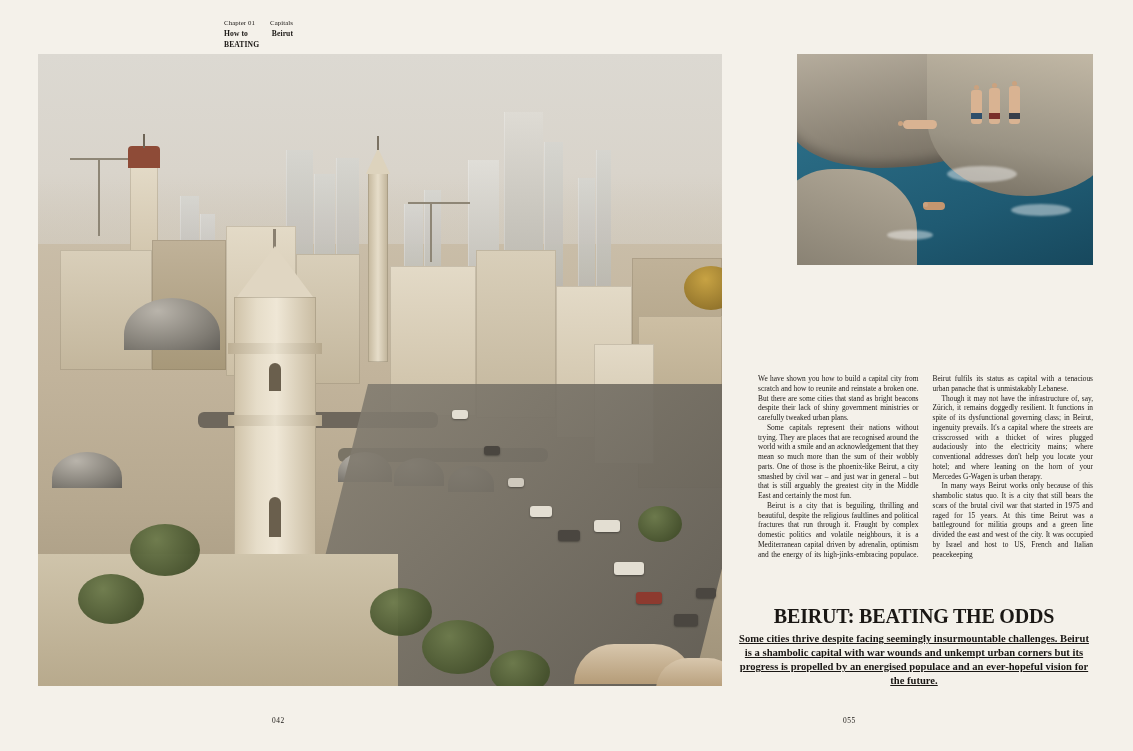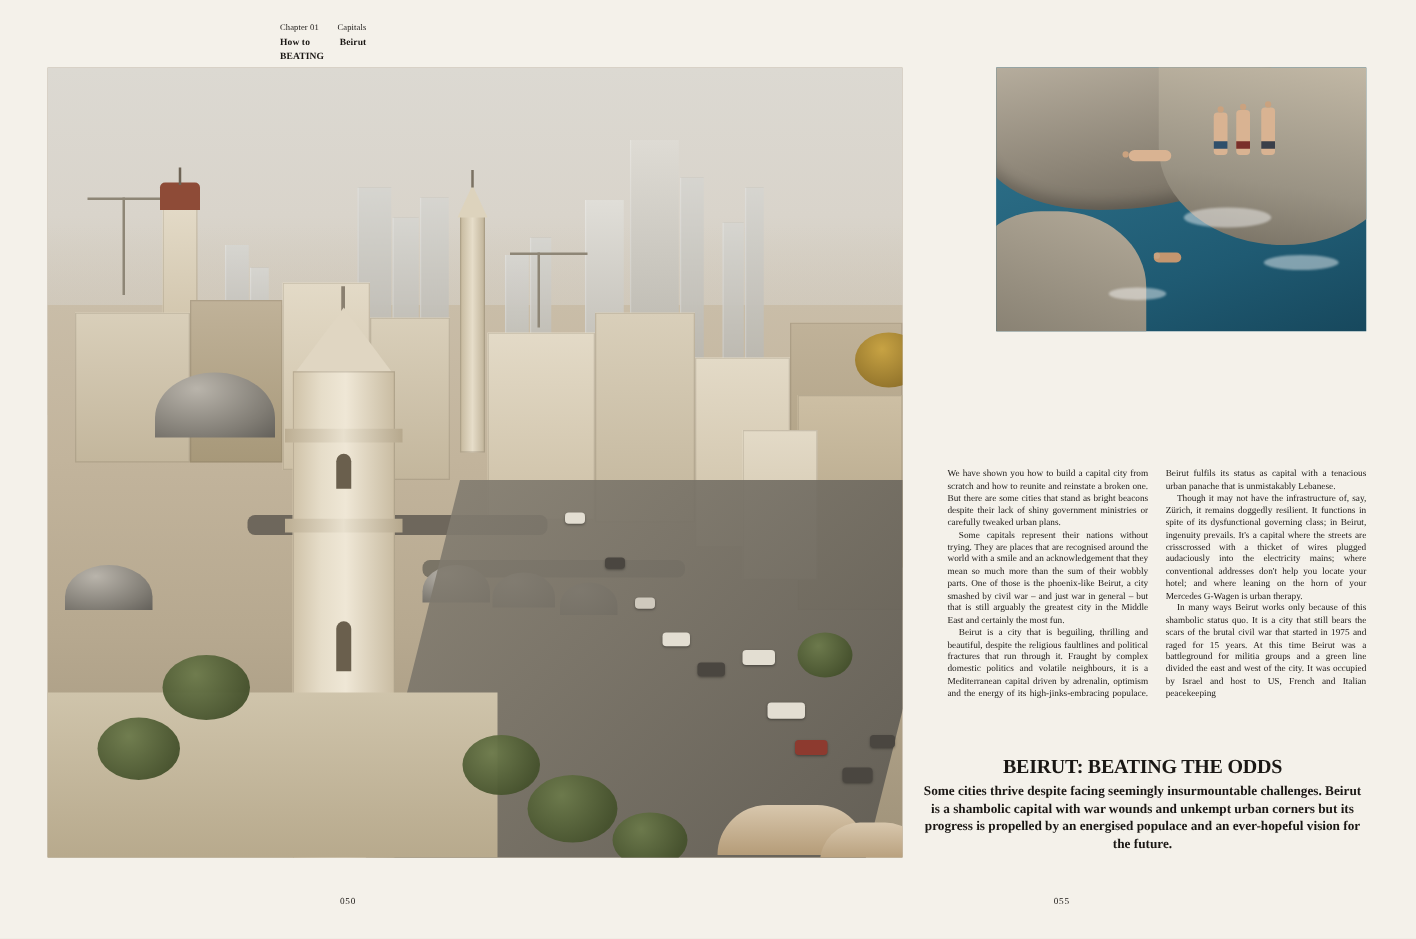--- a/index.html
+++ b/index.html
@@ -201,29 +201,30 @@
   .cols p { margin: 0; }
   .cols p + p { text-indent: 9px; }
 
   .headline {
     position: absolute;
     left: 735px; top: 605px; width: 358px;
     text-align: center;
   }
   .headline h1 {
     margin: 0 0 4px 0;
-    font-size: 16px;
+    font-size: 20px;
     letter-spacing: -0.2px;
     font-weight: bold;
   }
   .headline .standfirst {
     font-size: 10.6px;
     line-height: 1.33;
     font-weight: bold;
     margin: 0;
+    text-decoration: underline;
   }
 
   
   .folio {
     position: absolute;
     top: 716px;
     font-size: 7.4px;
     letter-spacing: .6px;
   }
   .folio.left { left: 272px; }
@@ -363,14 +364,14 @@
     <p>Though it may not have the infrastructure of, say, Zürich, it remains doggedly resilient. It functions in spite of its dysfunctional governing class; in Beirut, ingenuity prevails. It's a capital where the streets are crisscrossed with a thicket of wires plugged audaciously into the electricity mains; where conventional addresses don't help you locate your hotel; and where leaning on the horn of your Mercedes G-Wagen is urban therapy.</p>
     <p>In many ways Beirut works only because of this shambolic status quo. It is a city that still bears the scars of the brutal civil war that started in 1975 and raged for 15 years. At this time Beirut was a battleground for militia groups and a green line divided the east and west of the city. It was occupied by Israel and host to US, French and Italian peacekeeping</p>
   </div>
 </section>
 
 <header class="headline">
   <h1>BEIRUT: BEATING THE ODDS</h1>
   <p class="standfirst">Some cities thrive despite facing seemingly insurmountable challenges. Beirut is a shambolic capital with war wounds and unkempt urban corners but its progress is propelled by an energised populace and an ever-hopeful vision for the future.</p>
 </header>
 
-<div class="folio left">050</div>
+<div class="folio left">042</div>
 <div class="folio right">055</div>
 
 </body></html>

